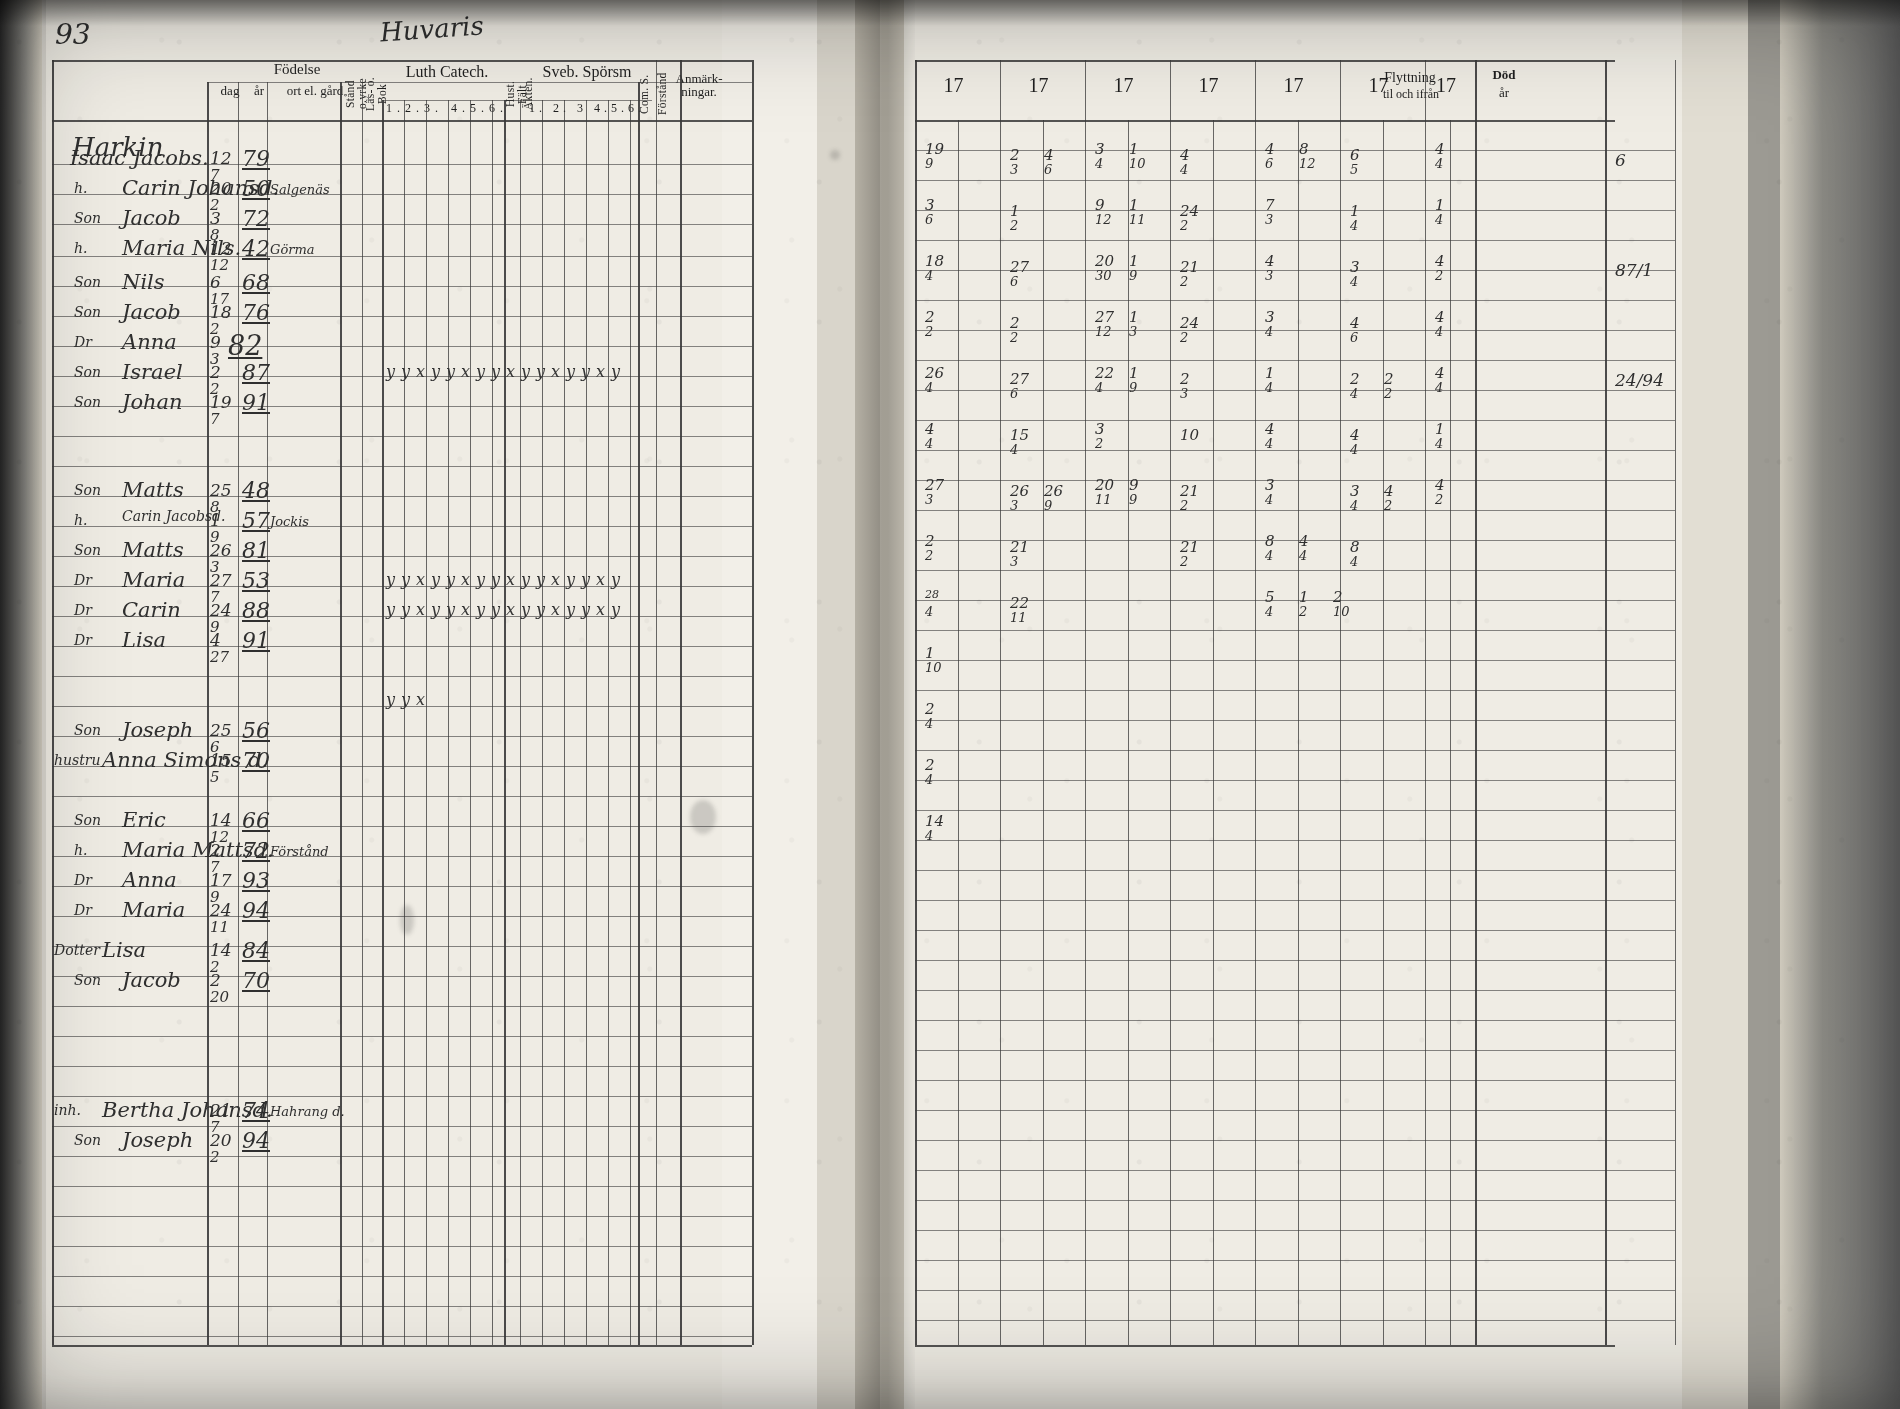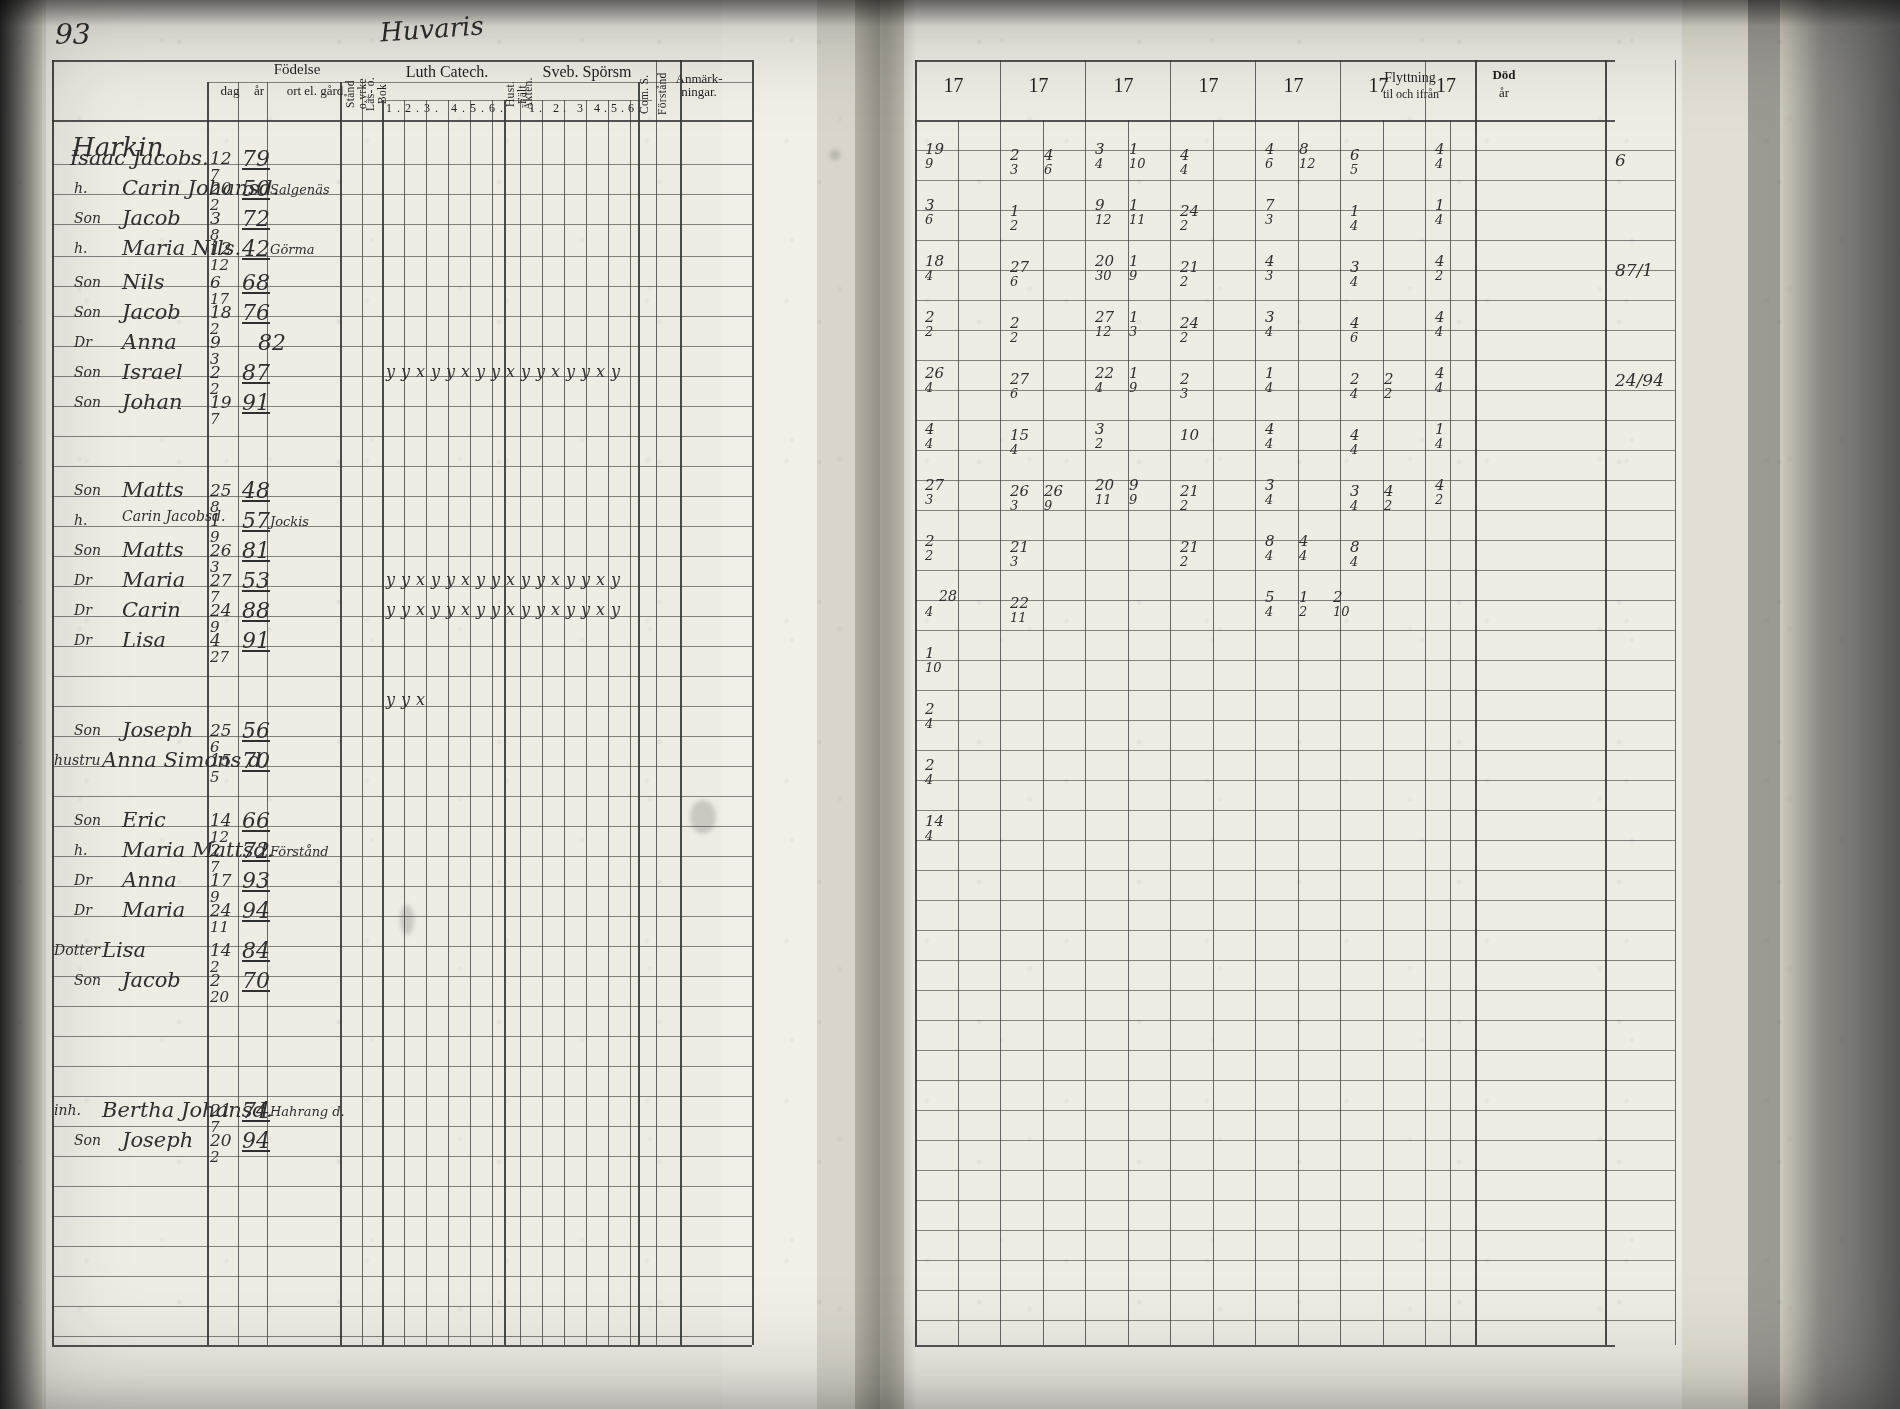--- a/index.html
+++ b/index.html
@@ -187,21 +187,21 @@
       <div class="num hand ink" style="left: 190px; top: 210px;;font-size:22px;text-decoration:underline">68</div>
       <div class="row-name hand ink small" style="left: 22px; top: 244px;">Son</div>
       <div class="row-name hand ink" style="left: 70px; top: 240px;;font-size:21px">Jacob</div>
       <div class="num hand ink" style="left: 158px; top: 242px;;font-size:17px">18</div>
       <div class="num hand ink" style="left: 158px; top: 260px;;font-size:15px">2</div>
       <div class="num hand ink" style="left: 190px; top: 240px;;font-size:22px;text-decoration:underline">76</div>
       <div class="row-name hand ink small" style="left: 22px; top: 274px;">Dr</div>
       <div class="row-name hand ink" style="left: 70px; top: 270px;;font-size:21px">Anna</div>
       <div class="num hand ink" style="left: 158px; top: 272px;;font-size:17px">9</div>
       <div class="num hand ink" style="left: 158px; top: 290px;;font-size:15px">3</div>
-      <div class="num hand ink" style="left: 206px; top: 270px;;font-size:22px;">82</div>
+      <div class="num hand ink" style="left: 176px; top: 270px;;font-size:27px;text-decoration:underline">82</div>
       <div class="row-name hand ink small" style="left: 22px; top: 304px;">Son</div>
       <div class="row-name hand ink" style="left: 70px; top: 300px;;font-size:21px">Israel</div>
       <div class="num hand ink" style="left: 158px; top: 302px;;font-size:17px">2</div>
       <div class="num hand ink" style="left: 158px; top: 320px;;font-size:15px">2</div>
       <div class="num hand ink" style="left: 190px; top: 300px;;font-size:22px;text-decoration:underline">87</div>
       <div class="row-name hand ink small" style="left: 22px; top: 334px;">Son</div>
       <div class="row-name hand ink" style="left: 70px; top: 330px;;font-size:21px">Johan</div>
       <div class="num hand ink" style="left: 158px; top: 332px;;font-size:17px">19</div>
       <div class="num hand ink" style="left: 158px; top: 350px;;font-size:15px">7</div>
       <div class="num hand ink" style="left: 190px; top: 330px;;font-size:22px;text-decoration:underline">91</div>
@@ -422,21 +422,21 @@
       <div class="num hand ink" style="left: 10px; top: 248px;;font-size:15px">2</div>
       <div class="num hand ink" style="left: 10px; top: 264px;;font-size:13px">2</div>
       <div class="num hand ink" style="left: 10px; top: 304px;;font-size:15px">26</div>
       <div class="num hand ink" style="left: 10px; top: 320px;;font-size:13px">4</div>
       <div class="num hand ink" style="left: 10px; top: 360px;;font-size:15px">4</div>
       <div class="num hand ink" style="left: 10px; top: 376px;;font-size:13px">4</div>
       <div class="num hand ink" style="left: 10px; top: 416px;;font-size:15px">27</div>
       <div class="num hand ink" style="left: 10px; top: 432px;;font-size:13px">3</div>
       <div class="num hand ink" style="left: 10px; top: 472px;;font-size:15px">2</div>
       <div class="num hand ink" style="left: 10px; top: 488px;;font-size:13px">2</div>
-      <div class="num hand ink" style="left: 24px; top: 528px;;font-size:14px">28</div>
+      <div class="num hand ink" style="left: 10px; top: 528px;;font-size:11px">28</div>
       <div class="num hand ink" style="left: 10px; top: 544px;;font-size:13px">4</div>
       <div class="num hand ink" style="left: 10px; top: 584px;;font-size:15px">1</div>
       <div class="num hand ink" style="left: 10px; top: 600px;;font-size:13px">10</div>
       <div class="num hand ink" style="left: 10px; top: 640px;;font-size:15px">2</div>
       <div class="num hand ink" style="left: 10px; top: 656px;;font-size:13px">4</div>
       <div class="num hand ink" style="left: 10px; top: 696px;;font-size:15px">2</div>
       <div class="num hand ink" style="left: 10px; top: 712px;;font-size:13px">4</div>
       <div class="num hand ink" style="left: 10px; top: 752px;;font-size:15px">14</div>
       <div class="num hand ink" style="left: 10px; top: 768px;;font-size:13px">4</div>
       <div class="num hand ink" style="left: 95px; top: 86px;;font-size:15px">2</div>

